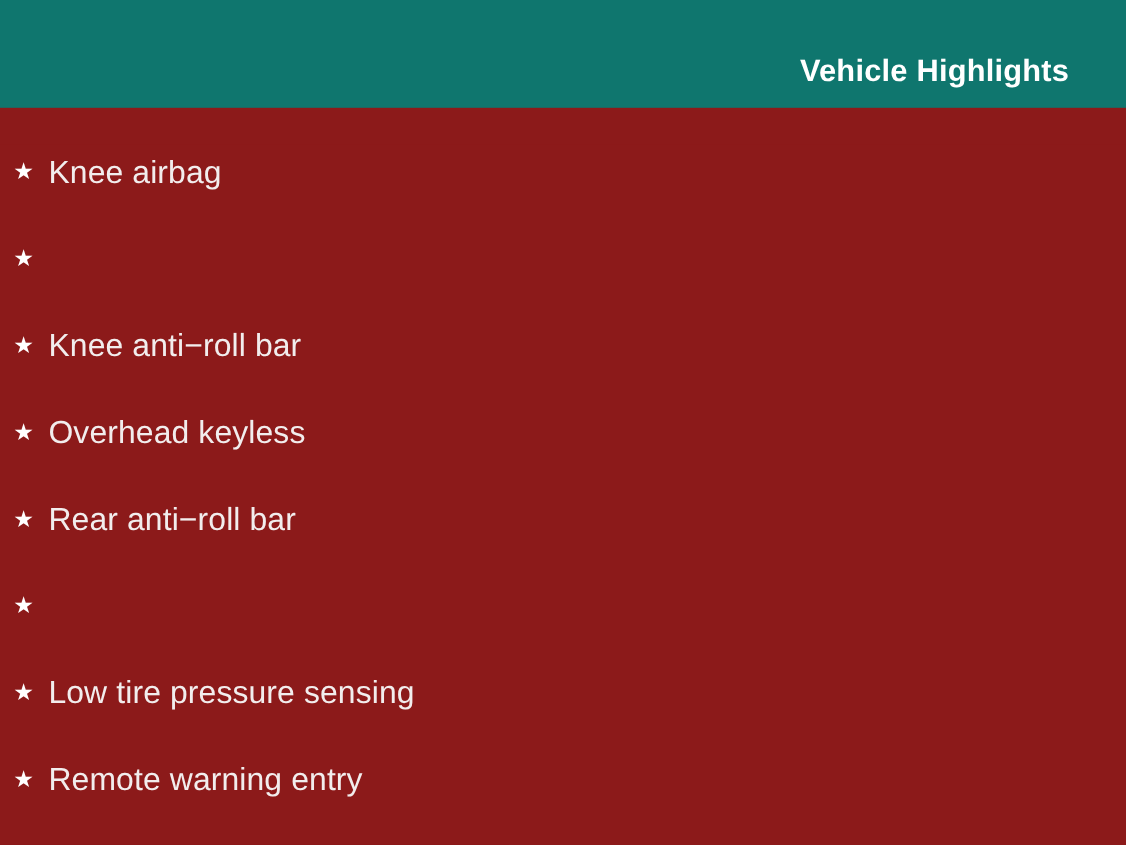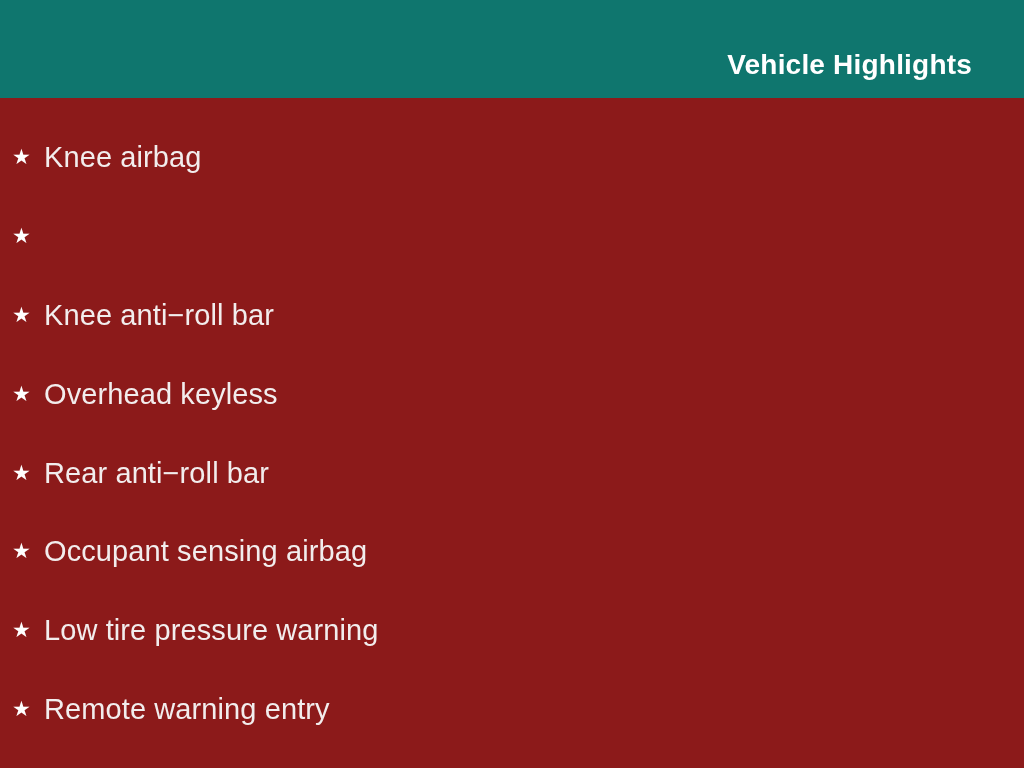--- a/index.html
+++ b/index.html
@@ -133,26 +133,25 @@
         <span class="item-label">Overhead keyless</span>
       </li>
 
       <li class="highlight-item">
         <span class="bullet-star">★</span>
         <span class="item-label">Rear anti−roll bar</span>
       </li>
 
       <li class="highlight-item">
         <span class="bullet-star">★</span>
-        <span class="item-label">Occupant sensing airbag</span>
       </li>
 
       <li class="highlight-item">
         <span class="bullet-star">★</span>
-        <span class="item-label">Low tire pressure warning</span>
+        <span class="item-label">Low tire pressure sensing</span>
       </li>
 
       <li class="highlight-item">
         <span class="bullet-star">★</span>
         <span class="item-label">Remote warning entry</span>
       </li>
 
     </ul>
   </div>
 

